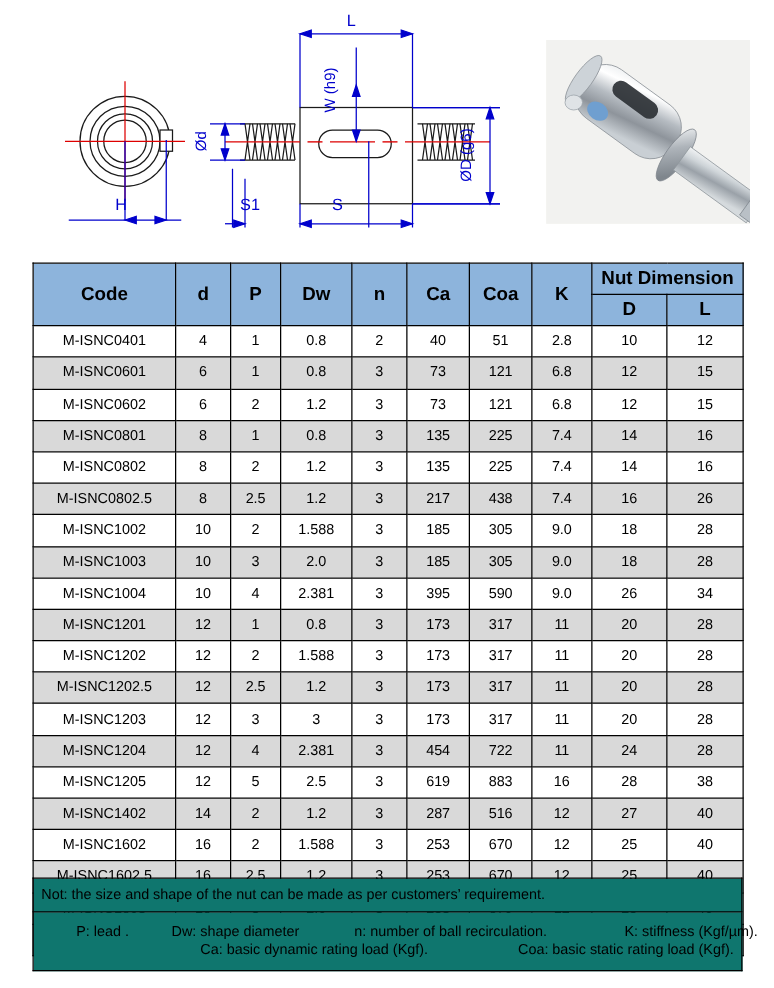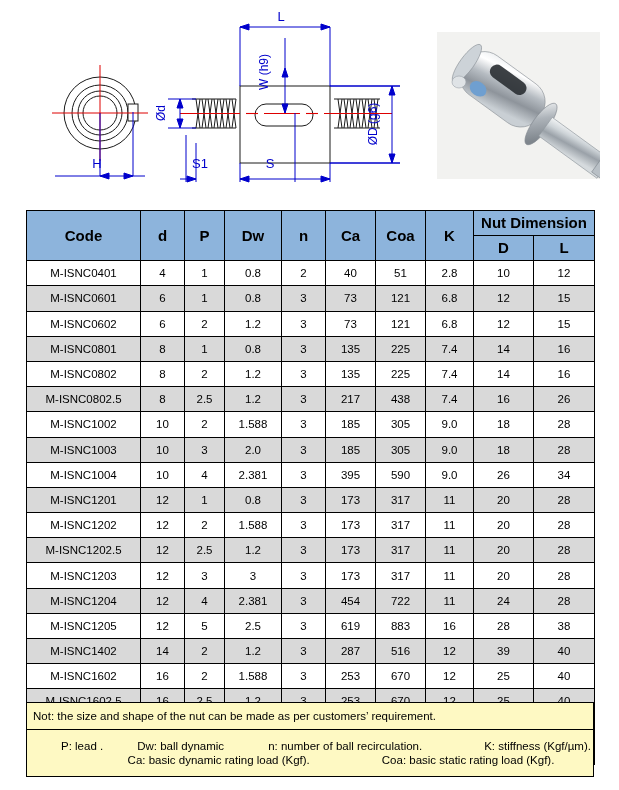--- a/index.html
+++ b/index.html
@@ -85,30 +85,30 @@
   table.notes {
     border-collapse: collapse;
     width: 568px;
     table-layout: fixed;
     font-size: 11.5px;
   }
   table.notes td {
     border: 1px solid #000;
     padding: 3px 6px;
     vertical-align: middle;
-    background: #fef9c3;
+    background: #0f766e;
   }
   td.note-main { height: 20px; text-align: left; }
   td.legend { height: 40px; text-align: left; padding: 2px 4px; }
   .legend-line {
     display: block;
     white-space: nowrap;
   }
   .legend-line.l1 { text-align: left; padding-left: 28px; }
-  .legend-line.l2 { text-align: center; padding-left: 62px; margin-top: 2px; }
+  .legend-line.l2 { text-align: right; padding-left: 62px; margin-top: 2px; }
   .lg-item { display: inline-block; }
   .sp-a { display: inline-block; width: 34px; }
   .sp-b { display: inline-block; width: 44px; }
   .sp-c { display: inline-block; width: 62px; }
   .sp-d { display: inline-block; width: 72px; }
 </style>
 </head>
 <body>
 
 <div id="drawing-area">
@@ -492,21 +492,21 @@
         </tr>
         <tr class="shade">
           <td>M-ISNC1402</td>
           <td>14</td>
           <td>2</td>
           <td>1.2</td>
           <td>3</td>
           <td>287</td>
           <td>516</td>
           <td>12</td>
-          <td>39</td>
+          <td>27</td>
           <td>40</td>
         </tr>
         <tr class="plain">
           <td>M-ISNC1602</td>
           <td>16</td>
           <td>2</td>
           <td>1.588</td>
           <td>3</td>
           <td>253</td>
           <td>670</td>
@@ -556,21 +556,21 @@
 
 <div id="note-table-wrap">
   <table class="notes">
     <tbody>
         <tr>
       <td class="note-main">Not: the size and shape of the nut can be made as per customers’ requirement.</td>
     </tr>
     <tr>
       <td class="legend">
         <span class="legend-line l1">
-          <span class="lg-item">P: lead .</span><span class="sp-a"></span><span class="lg-item">Dw: ball dynamic</span><span class="sp-b"></span><span class="lg-item">n: number of ball recirculation.</span><span class="sp-c"></span><span class="lg-item">K: stiffness (Kgf/µm).</span>
+          <span class="lg-item">P: lead .</span><span class="sp-a"></span><span class="lg-item">Dw: shape diameter</span><span class="sp-b"></span><span class="lg-item">n: number of ball recirculation.</span><span class="sp-c"></span><span class="lg-item">K: stiffness (Kgf/µm).</span>
         </span>
         <span class="legend-line l2">
           <span class="lg-item">Ca: basic dynamic rating load (Kgf).</span><span class="sp-d"></span><span class="lg-item">Coa: basic static rating load (Kgf).</span>
         </span>
       </td>
     </tr>
   </tbody>
     </table>
 </div>
 

